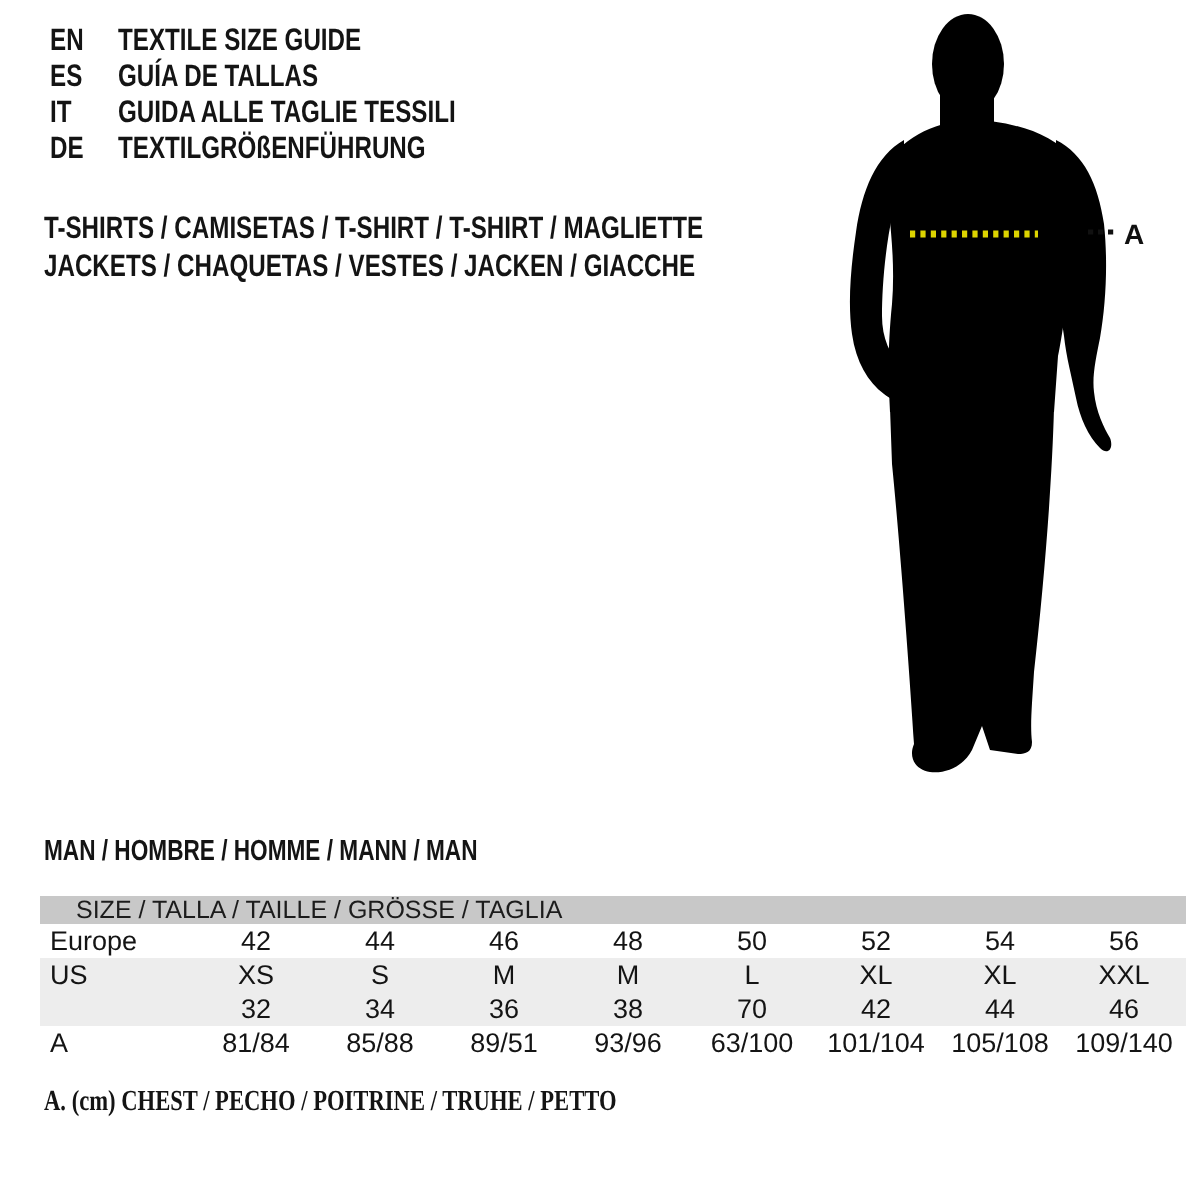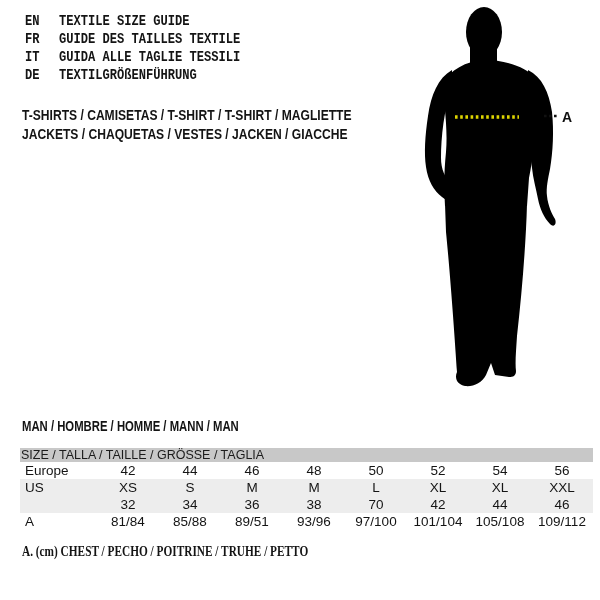--- a/index.html
+++ b/index.html
@@ -3,64 +3,64 @@
 <meta charset="utf-8">
 <style>
   html,body { margin:0; padding:0; background:#fff; }
   .canvas {
     position:relative; width:600px; height:600px; background:#fff; overflow:hidden;
     font-family:"Liberation Sans", sans-serif; color:#141414;
   }
   .cond { display:inline-block; transform:scaleX(.78); transform-origin:0 50%; white-space:nowrap; }
 
   
-  .lang-list { position:absolute; left:25px; top:12px;font-family:Liberation Mono, monospace; }
+  .lang-list { position:absolute; left:25px; top:12px; }
   .lang-row { display:flex; height:18px; line-height:18px; font-weight:bold; font-size:15.5px; }
   .lang-code { width:34px; flex:none; }
 
   
   .categories { position:absolute; left:22px; top:105px; }
   .cat-line { height:19px; line-height:19px; font-weight:bold; font-size:15.5px; }
 
   
   .figure { position:absolute; left:420px; top:0; width:160px; height:400px; }
   .figure svg { width:100%; height:100%; display:block; }
   .figure path, .figure ellipse, .figure rect { fill:var(--silhouette,#000); }
   .figure text { font-family:"Liberation Sans", sans-serif; font-weight:bold; font-size:14px; fill:#101010; }
 
   
   .section-title { position:absolute; left:22px; top:419px; height:14px; line-height:14px;
     font-weight:bold; font-size:14.5px; }
 
   
   .size-table { position:absolute; left:20px; top:448px; width:573px; font-size:13.5px; }
   .thead { height:14px; line-height:14px; background:var(--table-header-bg,#c8c8c8);
-    padding-left:1px; font-size:12.5px; color:#1c1c1c; }
+    padding-left:18px; font-size:12.5px; color:#1c1c1c; }
   .trow { display:flex; height:17px; line-height:17px;align-items:center; }
   .trow.shaded { background:var(--table-row-shade,#ededed); }
   .tlabel { width:72px; flex:none; padding-left:5px; }
   .tcell { flex:1; text-align:center; }
 
   
   .footnote { position:absolute; left:22px; top:544px; height:14px; line-height:14px;
     font-weight:bold; font-size:14.5px;font-family:Liberation Serif, serif; }
 </style>
 </head>
 <body>
 
 <div class="canvas">
 
   <div class="lang-list" id="languages">
       <div class="lang-row">
         <span class="lang-code cond">EN</span>
         <span class="lang-label cond">TEXTILE SIZE GUIDE</span>
       </div>
       <div class="lang-row">
-        <span class="lang-code cond">FR</span>
-        <span class="lang-label cond">GUIDE DES TAILLES TEXTILE</span>
+        <span class="lang-code cond">ES</span>
+        <span class="lang-label cond">GUÍA DE TALLAS</span>
       </div>
       <div class="lang-row">
         <span class="lang-code cond">IT</span>
         <span class="lang-label cond">GUIDA ALLE TAGLIE TESSILI</span>
       </div>
       <div class="lang-row">
         <span class="lang-code cond">DE</span>
         <span class="lang-label cond">TEXTILGRÖßENFÜHRUNG</span>
       </div>
     </div>
@@ -122,24 +122,24 @@
           <span class="tcell">42</span>
           <span class="tcell">44</span>
           <span class="tcell">46</span>
         </div>
         <div class="trow">
           <span class="tlabel">A</span>
           <span class="tcell">81/84</span>
           <span class="tcell">85/88</span>
           <span class="tcell">89/51</span>
           <span class="tcell">93/96</span>
-          <span class="tcell">97/100</span>
+          <span class="tcell">63/100</span>
           <span class="tcell">101/104</span>
           <span class="tcell">105/108</span>
-          <span class="tcell">109/112</span>
+          <span class="tcell">109/140</span>
         </div>
       </div>
   </div>
 
   <div class="footnote">
     <span class="cond">A. (cm) CHEST / PECHO / POITRINE / TRUHE / PETTO</span>
   </div>
 
 </div>
 

